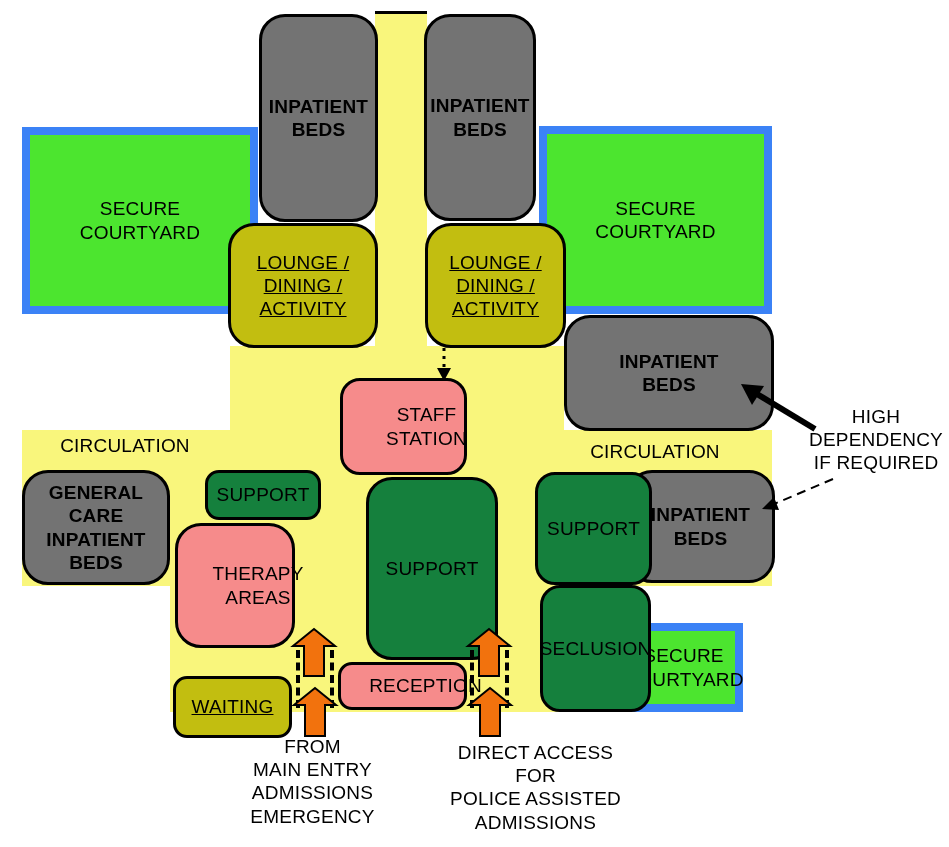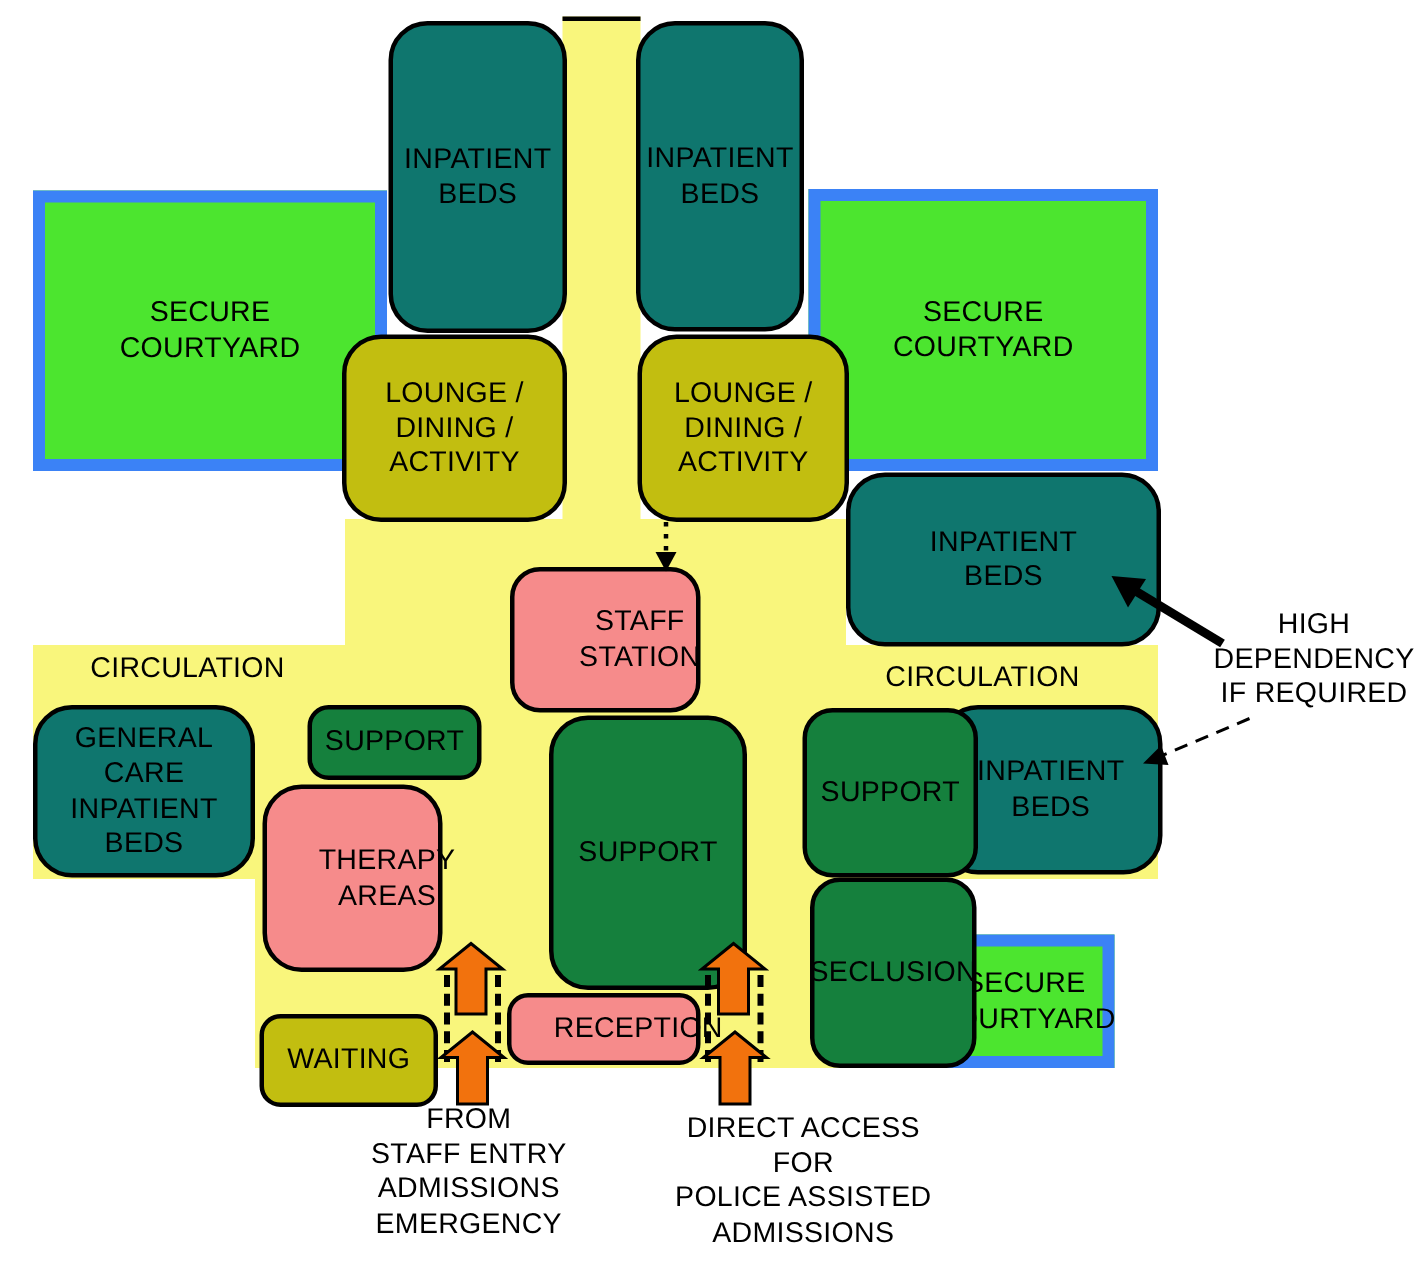--- a/index.html
+++ b/index.html
@@ -7,22 +7,22 @@
     position:relative;width:949px;height:847px;background:#ffffff;
     font-family:"Liberation Sans",sans-serif;color:#000;overflow:hidden;
   }
   .abs{position:absolute;}
   .label{white-space:pre-line;font-size:19px;line-height:1.22;color:#000;letter-spacing:0.2px;}
   .fill-yellow{background:#F9F67C;}
   .zone{border:8px solid #3b82f6;display:flex;align-items:center;justify-content:center;text-align:center;box-sizing:border-box;}
   .box{border:3px solid #000;border-radius:26px;display:flex;align-items:center;justify-content:center;text-align:center;box-sizing:border-box;}
   .rad-sm{border-radius:14px;}
   .green{background:#4CE52F;}
-  .cyan{background:#0f766e;}
-  .olive{background:#C2BE10;}
+  .cyan{background:#737373;font-weight:bold;}
+  .olive{background:#C2BE10;text-decoration:underline;}
   .pink{background:#F68B8B;padding-left:46px;}
   .purple{background:#15803d;margin-left:28px;}
   .anno{position:absolute;text-align:center;}
   .teeth{position:absolute;width:0;height:58px;border-left:4px dashed #000;}
 
   
   #y1{left:375px;top:11px;width:52px;height:430px;border-top:3px solid #000;box-sizing:border-box;}
   #y2{left:22px;top:430px;width:750px;height:42px;}
   #y3{left:230px;top:346px;width:334px;height:90px;}
   #y4{left:22px;top:470px;width:750px;height:116px;}
@@ -183,21 +183,21 @@
     <polygon points="741,384 764,386 752,405" fill="#000"></polygon>
 
     <line x1="833" y1="479" x2="774" y2="504" stroke="#000" stroke-width="2" stroke-dasharray="9 6"></line>
     <polygon points="762,509 774,497 779,510" fill="#000"></polygon>
   </svg>
 
   <div id="ann-high" class="anno label">HIGH
 DEPENDENCY
 IF REQUIRED</div>
   <div id="ann-entry" class="anno label">FROM
-STAFF ENTRY
+MAIN ENTRY
 ADMISSIONS
 EMERGENCY</div>
   <div id="ann-police" class="anno label">DIRECT ACCESS
 FOR
 POLICE ASSISTED
 ADMISSIONS</div>
 
 </div>
 
 </body></html>

